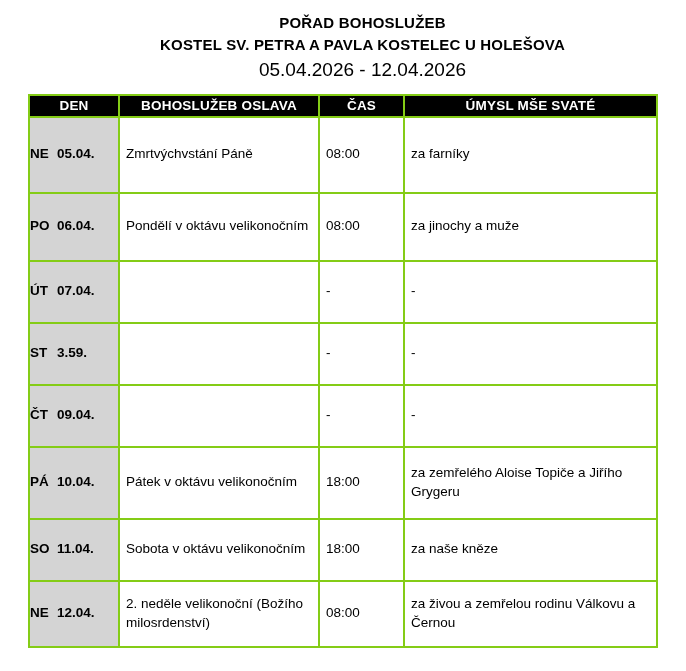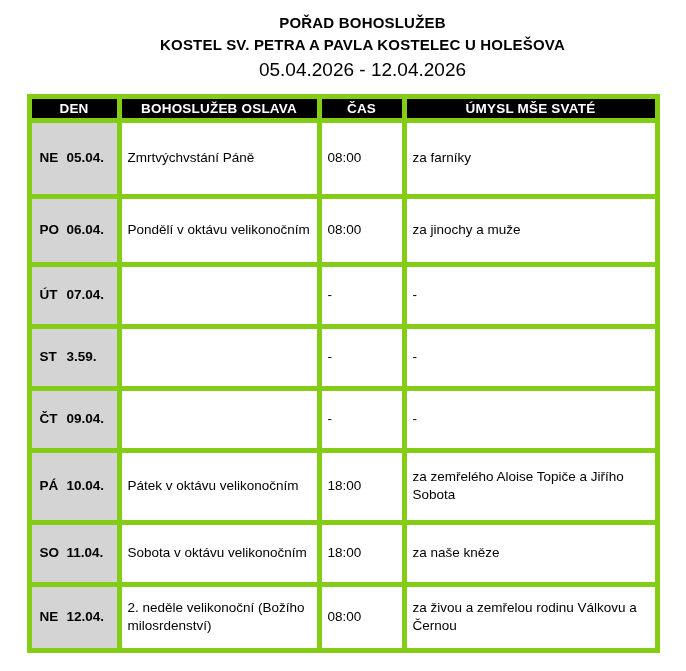--- a/index.html
+++ b/index.html
@@ -25,21 +25,21 @@
     table-layout: fixed;
     width: 628px;
     margin: 13px auto 0 auto;
     border: 2px solid #000000;
   }
   col.c-den   { width: 90px; }
   col.c-osl   { width: 200px; }
   col.c-cas   { width: 85px; }
   col.c-umysl { width: 253px; }
 
-  th, td { border: 5px solid #84cc16; }
+  th, td { border: 2px solid #84cc16; }
 
   thead th {
     background: #000000;
     color: #ffffff;
     font-size: 13.5px;
     font-weight: bold;
     height: 22px;
     padding: 2px 4px;
     text-align: center;
     letter-spacing: 0.2px;
@@ -50,21 +50,21 @@
     text-align: left;
     vertical-align: middle;
     padding: 4px 6px;
     line-height: 1.35;
   }
 
   td.day-cell {
     background: #d4d4d4;
     font-weight: bold;
     text-align: left;
-    padding-left: 8px;
+    padding-left: 0;
     white-space: nowrap;
   }
   .day-abbr { display: inline-block; min-width: 27px; }
 
   tbody tr          { height: 62px; }
   tbody tr:nth-child(1) { height: 76px; }
   tbody tr:nth-child(2) { height: 68px; margin-left: 48px; }
   tbody tr:nth-child(6) { height: 72px; }
   tbody tr:nth-child(8) { height: 66px; }
 </style>
@@ -122,21 +122,21 @@
       <tr>
         <td class="day-cell"><span class="day-abbr">ČT</span><span>09.04.</span></td>
         <td></td>
         <td>-</td>
         <td>-</td>
       </tr>
       <tr>
         <td class="day-cell"><span class="day-abbr">PÁ</span><span>10.04.</span></td>
         <td>Pátek v oktávu velikonočním</td>
         <td>18:00</td>
-        <td>za zemřelého Aloise Topiče a Jiřího Sobota</td>
+        <td>za zemřelého Aloise Topiče a Jiřího Grygeru</td>
       </tr>
       <tr>
         <td class="day-cell"><span class="day-abbr">SO</span><span>11.04.</span></td>
         <td>Sobota v oktávu velikonočním</td>
         <td>18:00</td>
         <td>za naše kněze</td>
       </tr>
       <tr>
         <td class="day-cell"><span class="day-abbr">NE</span><span>12.04.</span></td>
         <td>2. neděle velikonoční (Božího milosrdenství)</td>

